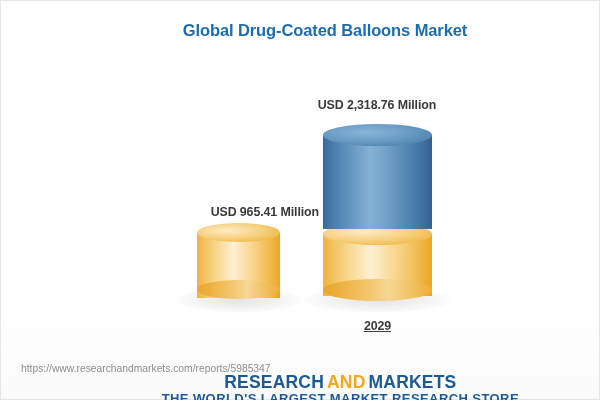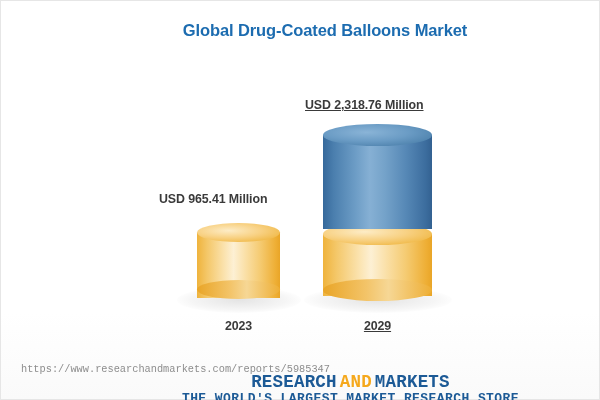--- a/index.html
+++ b/index.html
@@ -58,21 +58,21 @@
   }
   .value-label{
     position:absolute;font-size:12.4px;font-weight:bold;color:#3a3a3a;
     white-space:nowrap;letter-spacing:-0.1px;
   }
   .cat-label{
     position:absolute;font-size:12.4px;font-weight:bold;color:#3a3a3a;
     white-space:nowrap;text-align:center;letter-spacing:-0.1px;
   }
   
-  .footer{position:absolute;left:0;bottom:0;width:536px;height:50px;font-family:Liberation Mono, monospace;}
+  .footer{position:absolute;left:0;bottom:0;width:536px;height:50px;}
   .footer-url{
     position:absolute;left:20px;top:14px;
     font-size:10.3px;color:#8d8d8d;white-space:nowrap;
   }
   .logo{position:absolute;right:18px;top:24px;text-align:center;}
   .logo-main{
     font-size:17.5px;font-weight:bold;letter-spacing:0.2px;line-height:19px;
     white-space:nowrap;
   }
   .logo-blue{color:#1c5a96;}
@@ -96,37 +96,36 @@
     <div class="shadow" style="left:176px;top:286px;width:124px;height:26px;"></div>
     <div class="shadow" style="left:303px;top:286px;width:148px;height:26px;"></div>
 
     <div class="bar-group" style="left:196px;top:222px;width:83px;height:80px;">
       <div class="cyl" style="left:0;top:0;width:83px;height:80px;">
         <div class="cyl-body y-body" style="top:9px;height:66px;"></div>
         <div class="cyl-bottom y-bottom" style="top:57px;height:19px;"></div>
         <div class="cyl-top y-top" style="top:0px;height:19px;"></div>
       </div>
     </div>
-    <div class="value-label" style="left:158px;top:191px;width:160px;text-align:left;">USD 965.41 Million</div>
-    <div class="cat-label" style="left:196px;top:318px;width:83px;">2023</div>
+    <div class="value-label" style="left:158px;top:204px;width:160px;text-align:right;">USD 965.41 Million</div>
 
     <div class="bar-group" style="left:322px;top:123px;width:109px;height:179px;">
 
       <div class="cyl" style="left:0;top:99px;width:109px;height:80px;">
         <div class="cyl-body y-body" style="top:11px;height:62px;"></div>
         <div class="cyl-bottom y-bottom" style="top:56px;height:22px;"></div>
         <div class="cyl-top y-top" style="top:0px;height:22px;"></div>
       </div>
 
       <div class="cyl" style="left:0;top:0px;width:109px;height:116px;">
         <div class="cyl-body b-body" style="top:11px;height:94px;"></div>
         <div class="cyl-top b-top" style="top:0px;height:22px;"></div>
       </div>
     </div>
-    <div class="value-label" style="left:304px;top:97px;width:160px;text-align:left;text-decoration:underline;">USD 2,318.76 Million</div>
+    <div class="value-label" style="left:296px;top:97px;width:160px;text-align:center;">USD 2,318.76 Million</div>
     <div class="cat-label" style="left:322px;top:318px;width:109px;text-decoration:underline;">2029</div>
   </div>
 
   <div class="footer">
     <div class="footer-url">https://www.researchandmarkets.com/reports/5985347</div>
     <div class="logo">
       <div class="logo-main"><span class="logo-blue">RESEARCH</span><span class="logo-gold" style="margin:0 3px;">AND</span><span class="logo-blue">MARKETS</span></div>
       <div class="logo-tag">THE WORLD'S LARGEST MARKET RESEARCH STORE</div>
     </div>
   </div>

